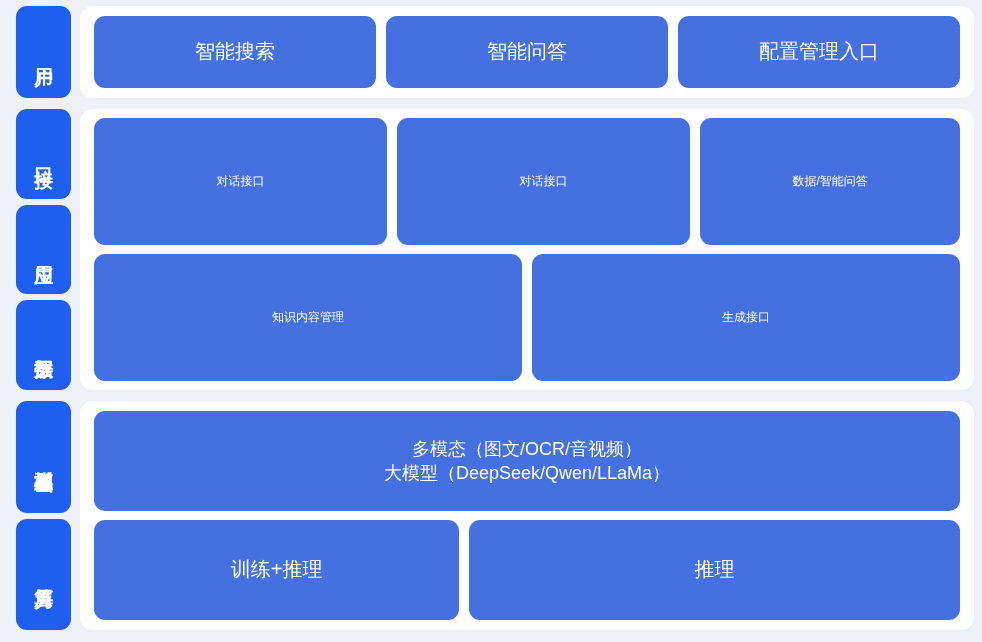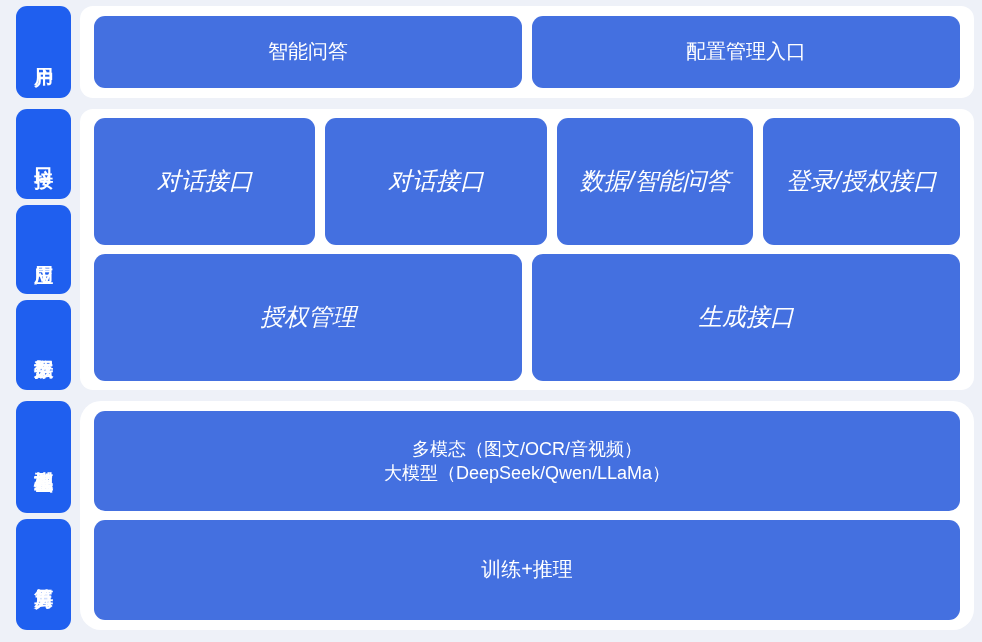--- a/index.html
+++ b/index.html
@@ -60,21 +60,21 @@
     background:#ffffff;
     border-radius:13px;
     padding:10px 14px;
     box-sizing:border-box;
     display:flex;
     flex-direction:column;
     justify-content:center;
     gap:8px;
   }
   .panel-mid{gap:9px;padding:9px 14px;}
-  .panel-base{gap:9px;padding:10px 14px;border-radius:21px;}
+  .panel-base{gap:9px;padding:10px 14px;}
 
   .row{
     display:flex;
     gap:10px;
     flex:1;
   }
 
   .box{
     background:#4470e0;
     color:#ffffff;
@@ -82,76 +82,77 @@
     display:flex;
     align-items:center;
     justify-content:center;
     text-align:center;
     font-size:20px;
     line-height:1.26;
     padding:2px 8px;
     box-sizing:border-box;
     white-space:pre-line;
   }
-  .box.small{font-size:24px;font-style:italic;}
+  .box.small{font-size:12px;}
   .box.multi{font-size:18px;line-height:1.34;}
 </style>
 </head>
 <body>
 
 <div class="arch">
 
   <div class="band band-user">
     <div class="labels">
       <div class="chip">用户</div>
     </div>
     <div class="panel">
       <div class="row">
+        <div class="box" style="flex:1">智能搜索</div>
         <div class="box" style="flex:1">智能问答</div>
         <div class="box" style="flex:1">配置管理入口</div>
       </div>
     </div>
   </div>
 
   <div class="band band-mid">
     <div class="labels">
       <div class="chip">接口</div>
       <div class="chip">应用</div>
       <div class="chip">数据层</div>
     </div>
     <div class="panel panel-mid">
 
       <div class="row">
         <div class="box small" style="flex:100">对话接口</div>
         <div class="box small" style="flex:100">对话接口</div>
         <div class="box small" style="flex:88">数据/智能问答</div>
-        <div class="box small" style="flex:88">登录/授权接口</div>
       </div>
 
 
       <div class="row">
-        <div class="box small" style="flex:124">授权管理</div>
+        <div class="box small" style="flex:124">知识内容管理</div>
         <div class="box small" style="flex:124">生成接口</div>
       </div>
 
     </div>
   </div>
 
   <div class="band band-base">
     <div class="labels">
       <div class="chip">基础模型</div>
       <div class="chip">算力层</div>
     </div>
     <div class="panel panel-base">
 
       <div class="row">
         <div class="box multi" style="flex:140">多模态（图文/OCR/音视频）
 大模型（DeepSeek/Qwen/LLaMa）</div>
       </div>
 
       <div class="row">
         <div class="box" style="flex:100">训练+推理</div>
+        <div class="box" style="flex:136">推理</div>
       </div>
 
     </div>
   </div>
 
 </div>
 
 </body></html>

